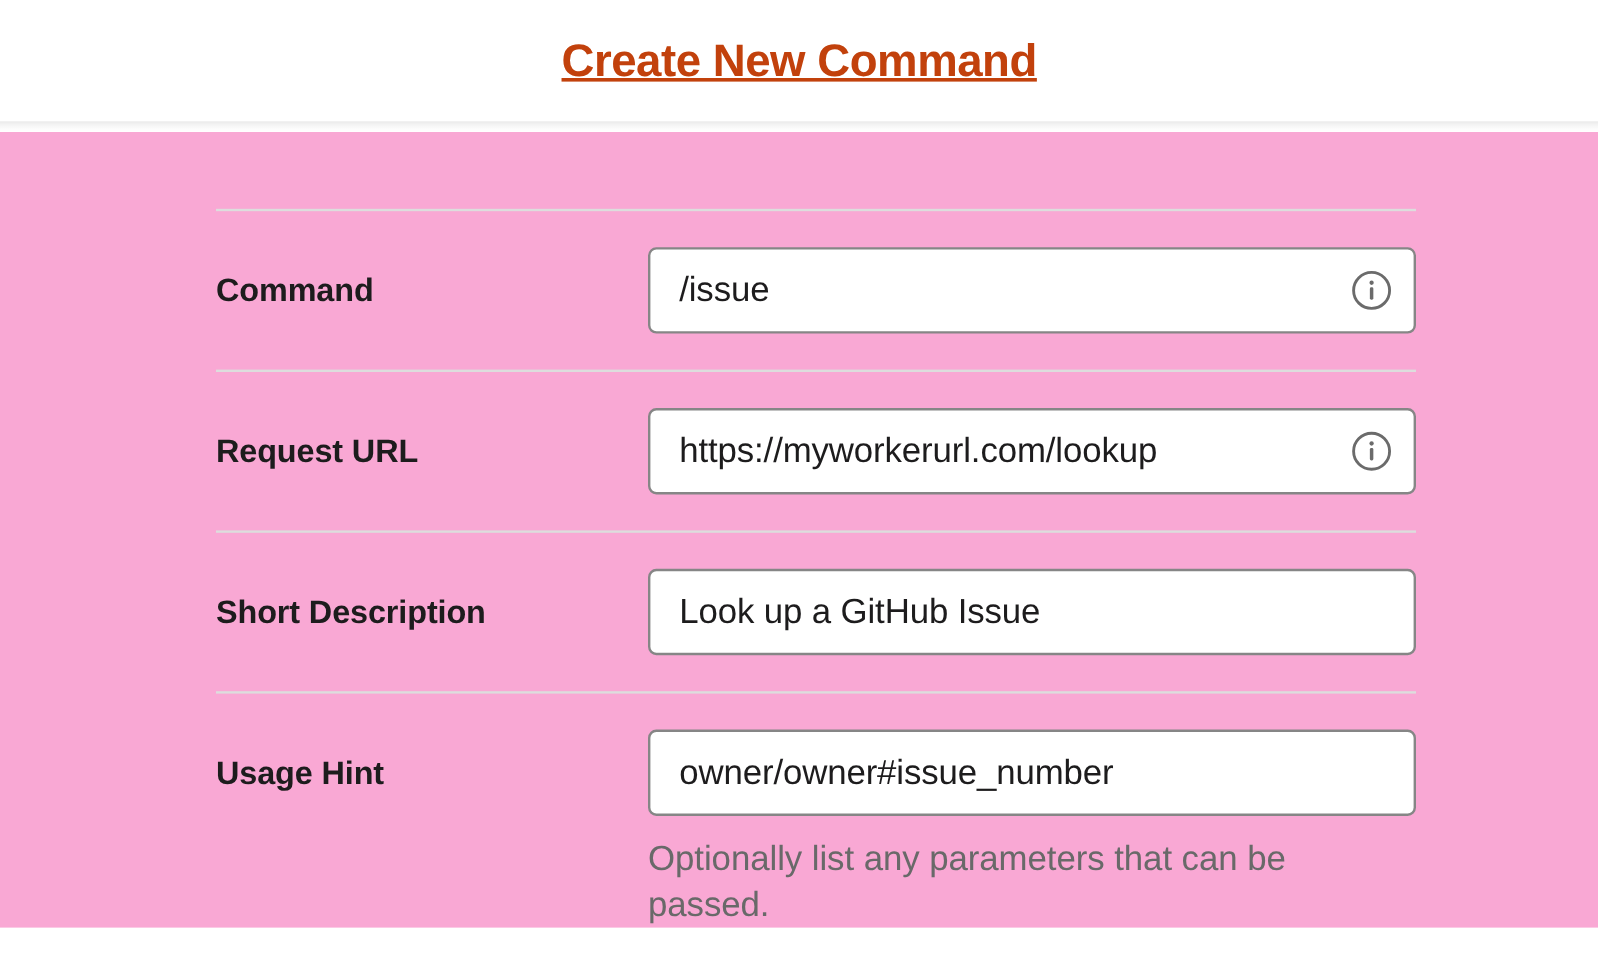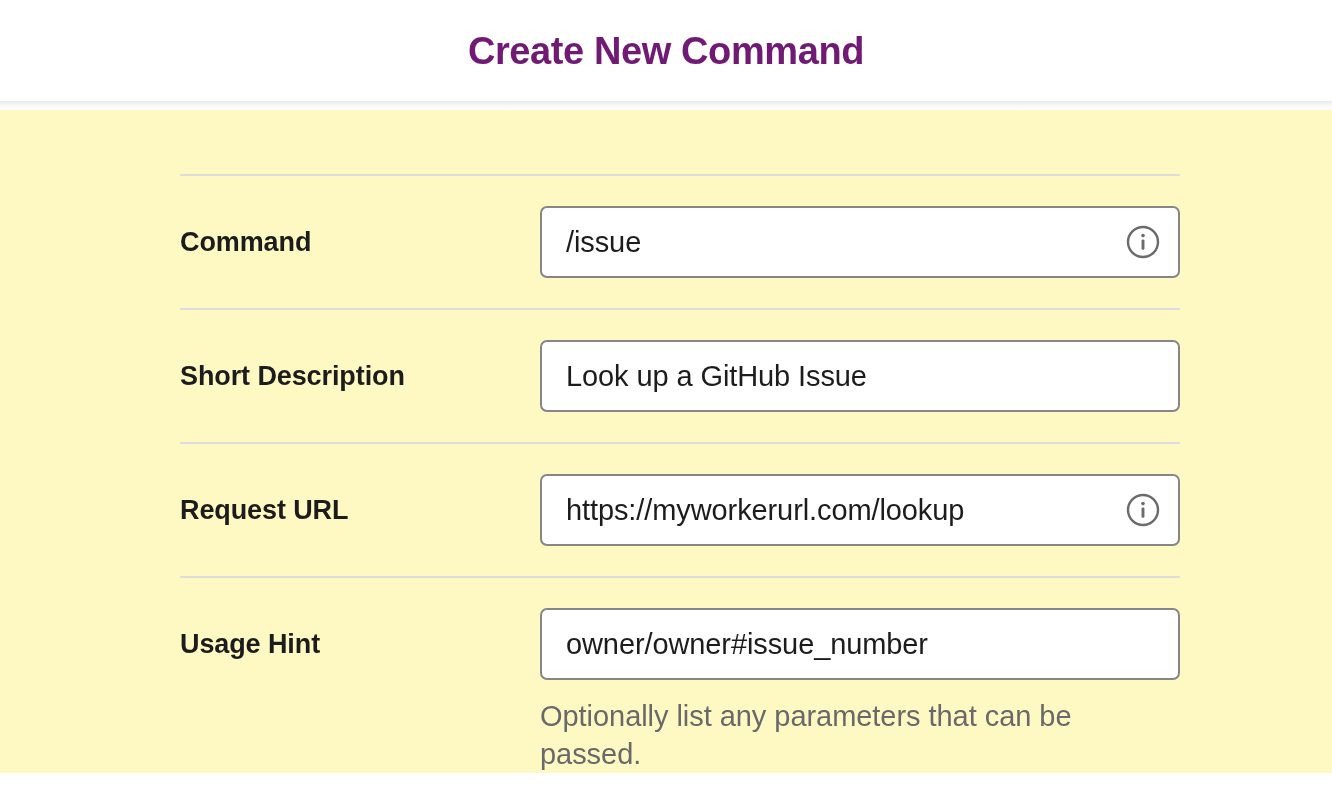--- a/index.html
+++ b/index.html
@@ -21,39 +21,40 @@
     height: 101px;
     background: #ffffff;
     display: flex;
     align-items: center;
     justify-content: center;
     box-sizing: border-box;
   }
   .modal-title {
     font-size: 38px;
     font-weight: bold;
-    color: #701a75;
+    color: #c2410c;
     letter-spacing: -0.4px;
     line-height: 1;
     margin: 17px;
     text-align: center;
+    text-decoration: underline;
   }
   .header-shadow {
     height: 9px;
     background: linear-gradient(to bottom,
        rgba(0,0,0,0.085) 0%,
        rgba(0,0,0,0.045) 35%,
        rgba(0,0,0,0.012) 70%,
        rgba(0,0,0,0) 100%);
   }
 
   
   .form-body {
     padding-top: 64px;
-    background: #fef9c3;
+    background: #f9a8d4;
   }
   .form-inner {
     width: 1000px;
     margin-left: 180px;
   }
 
   .form-row {
     border-top: 2px solid #dddddd;
     padding-top: 30px;
     padding-bottom: 30px;
@@ -136,38 +137,38 @@
           <svg class="info-icon" viewBox="0 0 34 34">
             <circle cx="17" cy="17" r="15" fill="none" stroke="#6b6b6b" stroke-width="2.4"></circle>
             <circle cx="17" cy="10.6" r="1.8" fill="#6b6b6b"></circle>
             <rect x="15.55" y="14.4" width="2.9" height="10.4" rx="1.2" fill="#6b6b6b"></rect>
           </svg>
         </div>
       </div>
     </div>
 
     <div class="form-row">
-      <div class="row-label">Short Description</div>
-      <div class="row-field">
-        <div class="input-wrap">
-          <div class="input-value">Look up a GitHub Issue</div>
-        </div>
-      </div>
-    </div>
-
-    <div class="form-row">
       <div class="row-label">Request URL</div>
       <div class="row-field">
         <div class="input-wrap">
           <div class="input-value">https://myworkerurl.com/lookup</div>
           <svg class="info-icon" viewBox="0 0 34 34">
             <circle cx="17" cy="17" r="15" fill="none" stroke="#6b6b6b" stroke-width="2.4"></circle>
             <circle cx="17" cy="10.6" r="1.8" fill="#6b6b6b"></circle>
             <rect x="15.55" y="14.4" width="2.9" height="10.4" rx="1.2" fill="#6b6b6b"></rect>
           </svg>
+        </div>
+      </div>
+    </div>
+
+    <div class="form-row">
+      <div class="row-label">Short Description</div>
+      <div class="row-field">
+        <div class="input-wrap">
+          <div class="input-value">Look up a GitHub Issue</div>
         </div>
       </div>
     </div>
 
     <div class="form-row no-pad-bottom">
       <div class="row-label">Usage Hint</div>
       <div class="row-field">
         <div class="input-wrap">
           <div class="input-value">owner/owner#issue_number</div>
         </div>

